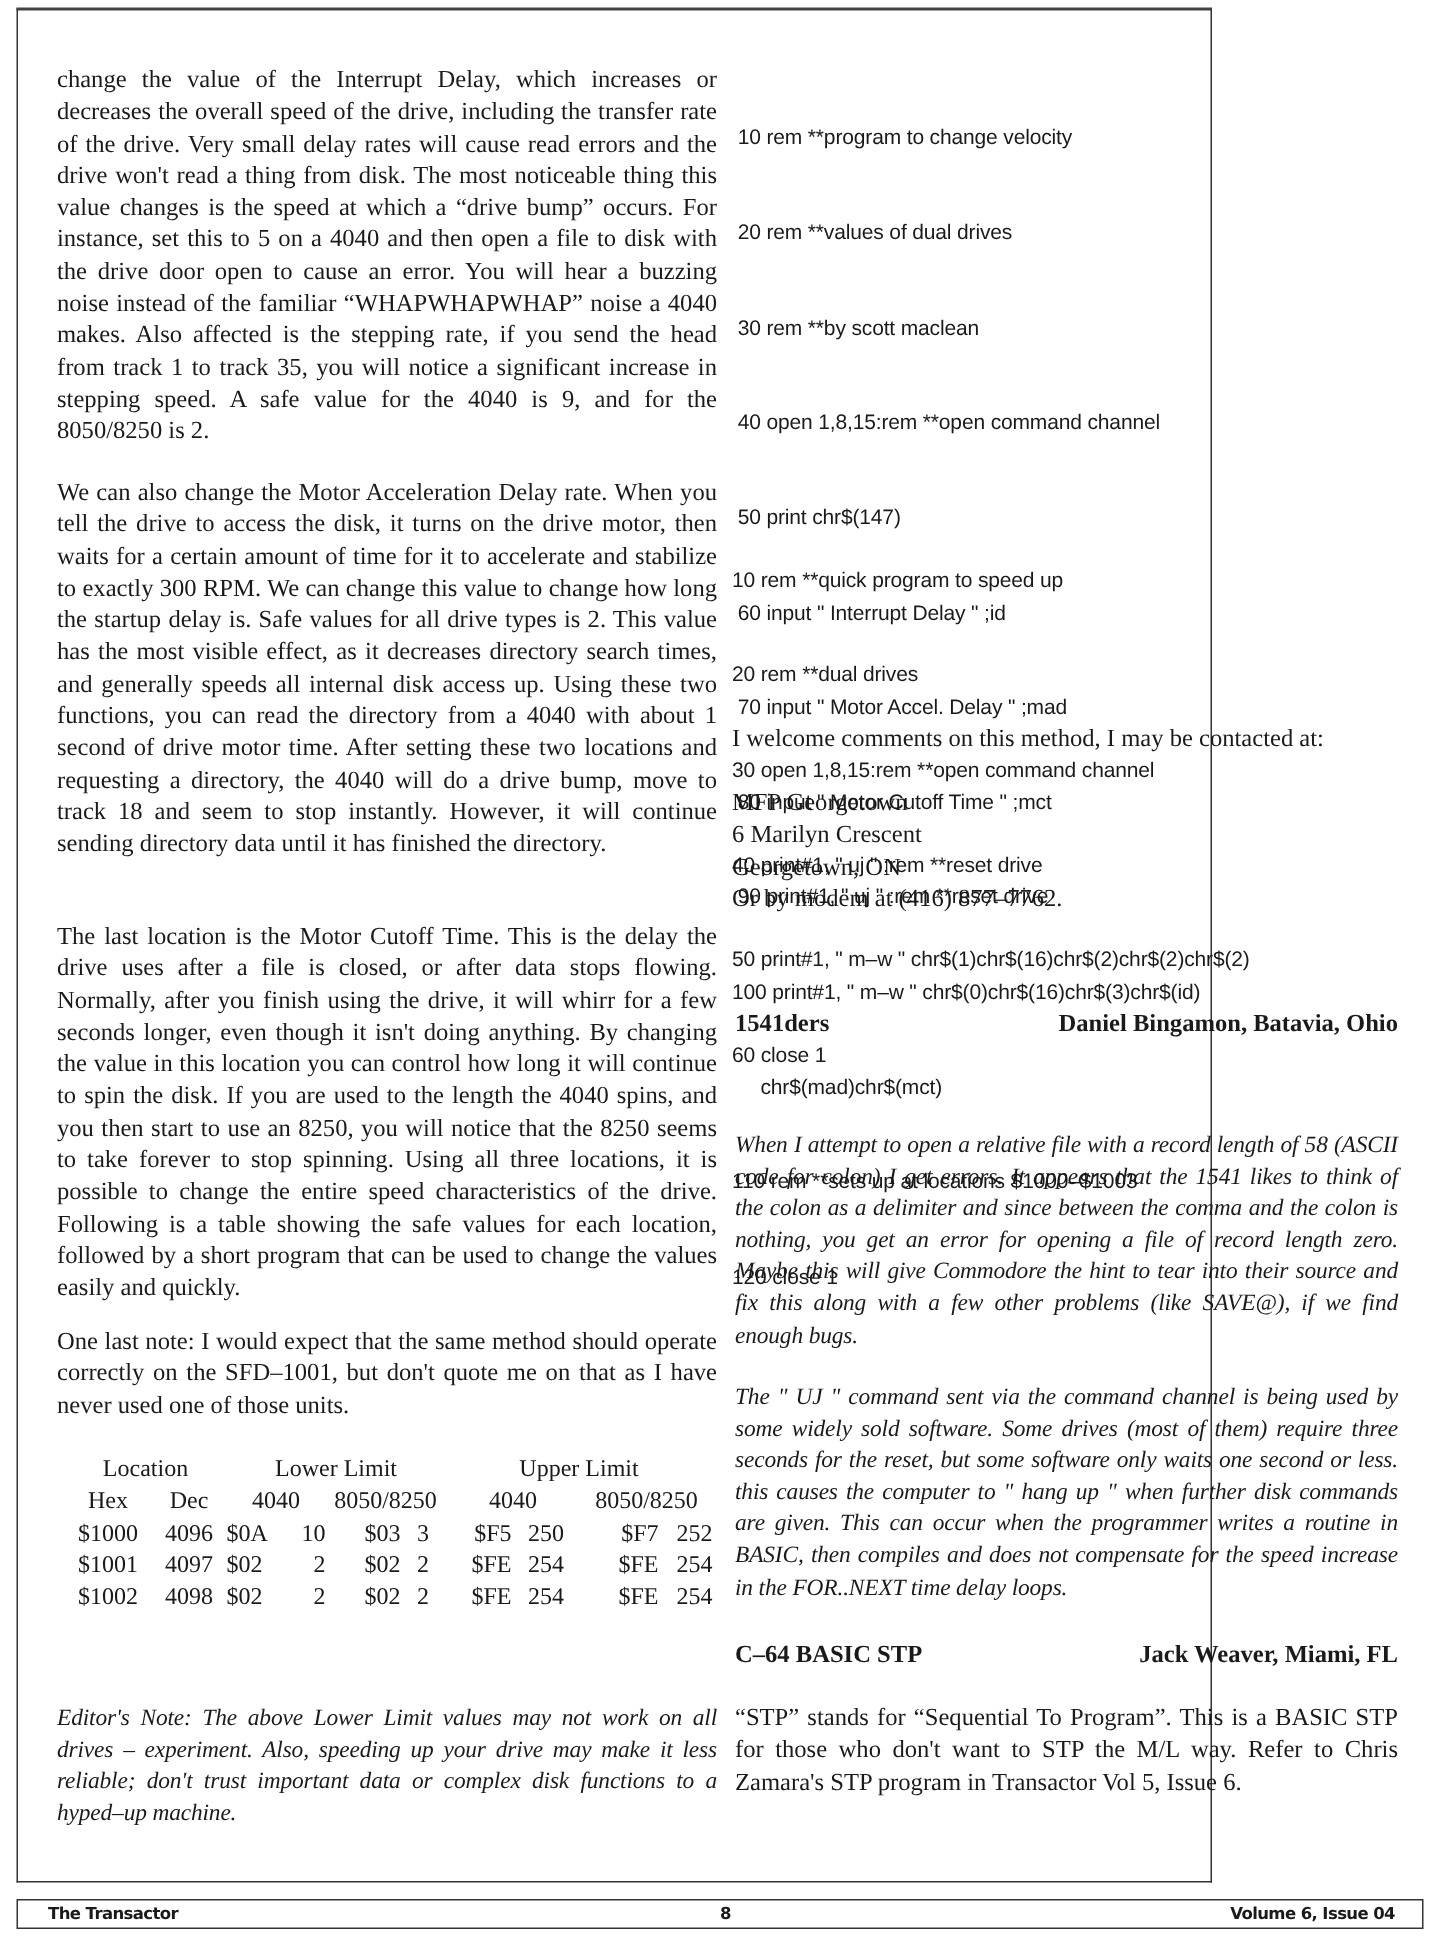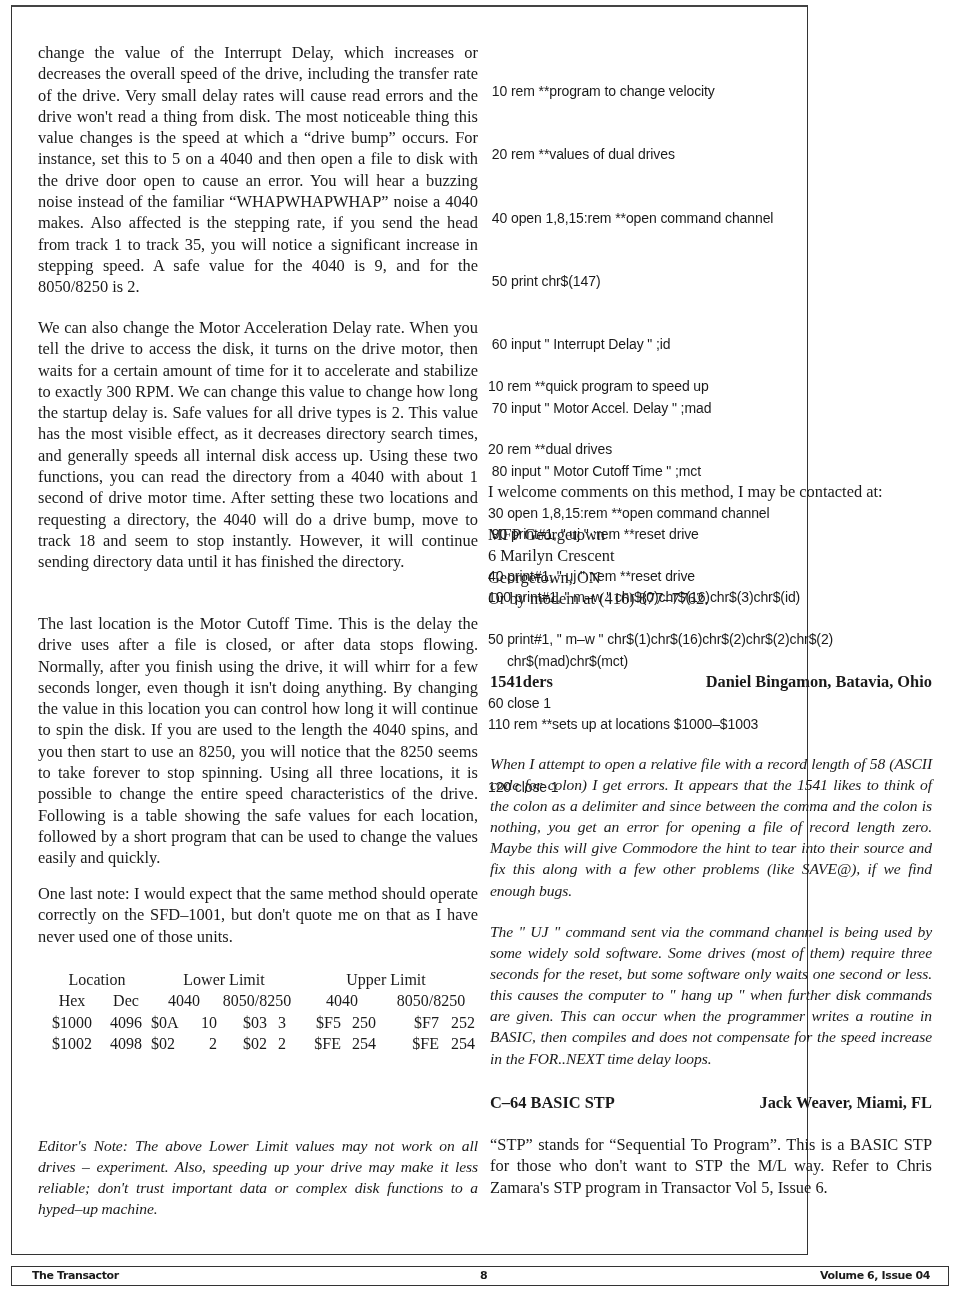--- a/index.html
+++ b/index.html
@@ -83,20 +83,32 @@
         <td style="text-align:left">$0A</td>
         <td style="text-align:right">10</td>
         <td style="text-align:right">$03</td>
         <td>3</td>
         <td style="text-align:right">$F5</td>
         <td>250</td>
         <td style="text-align:right">$F7</td>
         <td style="text-align:right">252</td>
       </tr>
       <tr>
+        <td>$1001</td>
+        <td>4097</td>
+        <td style="text-align:left">$02</td>
+        <td style="text-align:right">2</td>
+        <td style="text-align:right">$02</td>
+        <td>2</td>
+        <td style="text-align:right">$FE</td>
+        <td>254</td>
+        <td style="text-align:right">$FE</td>
+        <td style="text-align:right">254</td>
+      </tr>
+      <tr>
         <td>$1002</td>
         <td>4098</td>
         <td style="text-align:left">$02</td>
         <td style="text-align:right">2</td>
         <td style="text-align:right">$02</td>
         <td>2</td>
         <td style="text-align:right">$FE</td>
         <td>254</td>
         <td style="text-align:right">$FE</td>
         <td style="text-align:right">254</td>
@@ -106,20 +118,21 @@
 
     <div class="para italic" style="top:1088px;width:440px;">
       <p>Editor's Note: The above Lower Limit values may not work on all drives – experiment. Also, speeding up your drive may make it less reliable; don't trust important data or complex disk functions to a hyped–up machine.</p>
     </div>
   </div>
 
   <div class="col right">
     <div class="para code" style="top:32px;left:-12px;">
       <span class="ln"> 10 rem **program to change velocity</span>
       <span class="ln"> 20 rem **values of dual drives</span>
+      <span class="ln"> 30 rem **by scott maclean</span>
       <span class="ln"> 40 open 1,8,15:rem **open command channel</span>
       <span class="ln"> 50 print chr$(147)</span>
       <span class="ln"> 60 input " Interrupt Delay " ;id</span>
       <span class="ln"> 70 input " Motor Accel. Delay " ;mad</span>
       <span class="ln"> 80 input " Motor Cutoff Time " ;mct</span>
       <span class="ln"> 90 print#1, " uj " :rem **reset drive</span>
       <span class="ln">100 print#1, " m–w " chr$(0)chr$(16)chr$(3)chr$(id)</span>
       <span class="ln">     chr$(mad)chr$(mct)</span>
       <span class="ln">110 rem **sets up at locations $1000–$1003</span>
       <span class="ln">120 close 1</span>

